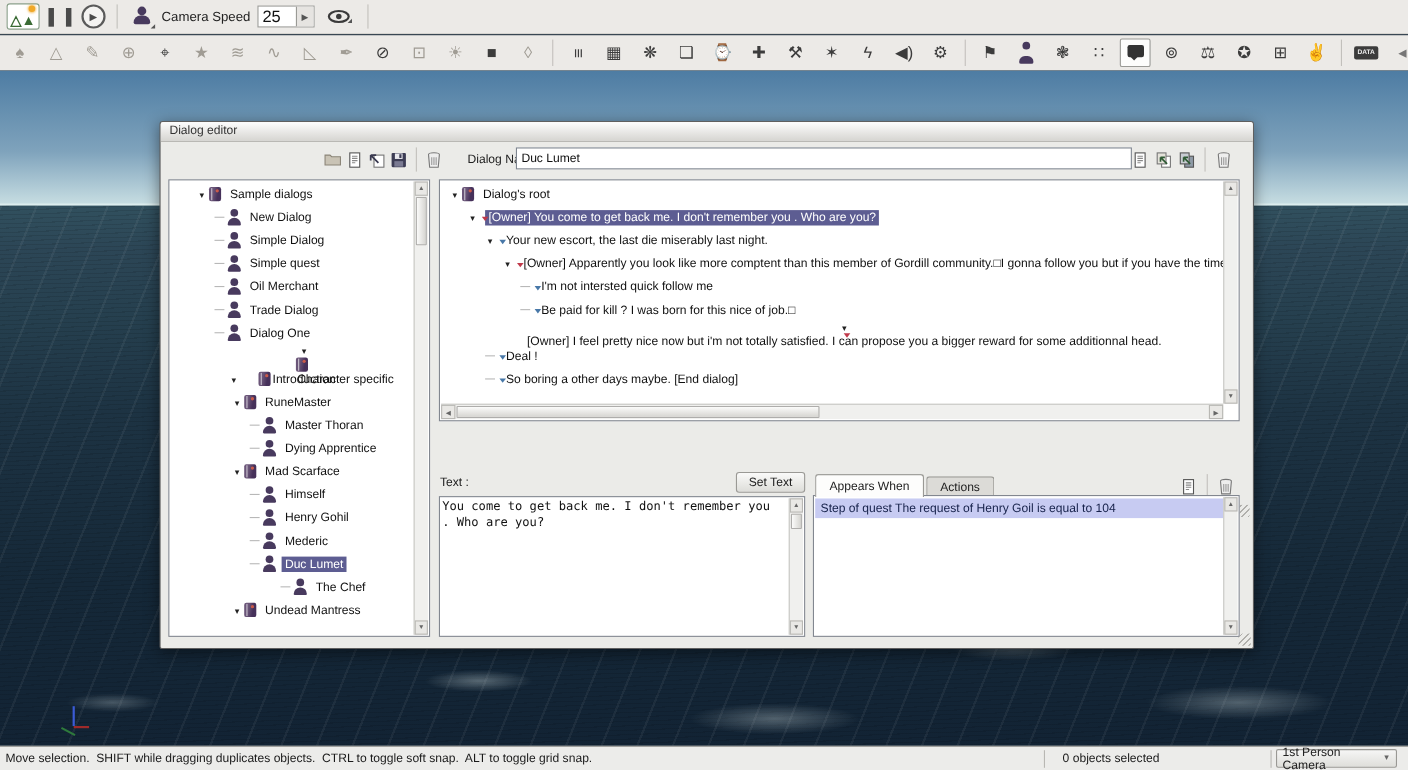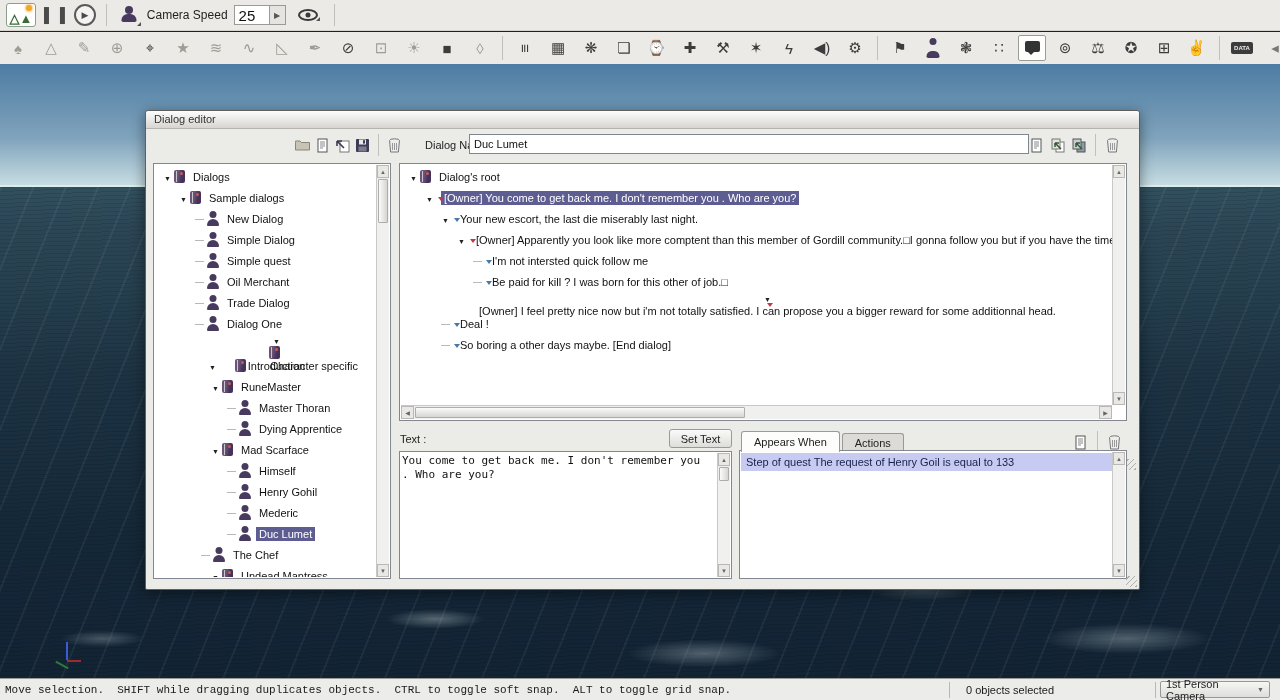--- a/index.html
+++ b/index.html
@@ -77,21 +77,21 @@
   .wtb { position:absolute; left:0; top:19px; right:0; height:30px; display:flex; align-items:center; }
   .wtb .grp-left { display:flex; align-items:center; gap:3px; margin-left:148px; }
   .wtb .grp-right { position:absolute; right:18px; display:flex; align-items:center; gap:4px; }
   .icon16 { width:17px; height:17px; flex:none; }
   .dlg-lbl { font-size:11px; color:#222; margin:0 6px 0 22px; }
   .dlg-input { position:absolute; left:323px; top:4px; width:560px; height:20px; border:1px solid #7f8690; background:#fff;
                font-size:11px; font-family:"Liberation Sans",sans-serif; padding:0 4px; color:#111; }
 
   .panel { position:absolute; background:#fff; border:1px solid #828790; overflow:hidden; }
   .p-left  { left:7px;  top:52px;  width:238px; height:416px; }
-  .p-tree  { left:253px; top:52px; width:728px; height:258px; }
+  .p-tree  { left:253px; top:52px; width:728px; height:220px; }
   .p-text  { left:253px; top:340px; width:333px; height:128px; }
   .p-cond  { left:593px; top:339px; width:388px; height:129px; }
 
   .trow { display:flex; align-items:center; height:21px; white-space:nowrap; font-size:11px; color:#111; }
   .trow .arrow { width:13px; flex:none; text-align:center; }
   .trow.has-arrow .arrow::before { content:"▼"; font-size:7px; color:#222; }
   .trow.leaf .arrow::before { content:""; display:inline-block; width:9px; height:1px; background:#b8b8b8; vertical-align:middle;}
   .trow .ticon { flex:none; margin-right:5px; }
   .trow .tlabel { padding:1px 3px; }
   .trow.selected .tlabel { background:var(--accent_selection,#5d5d92); color:#fff; }
@@ -137,21 +137,21 @@
   .tab { font-size:11px; color:#222; padding:3px 12px; border:1px solid #9a9995; border-bottom:none;
          border-radius:3px 3px 0 0; background:#dcdbd7; margin-right:2px; }
   .tab.active { background:#fdfdfc; position:relative; z-index:2; padding:4px 12px; }
   .cond-row { height:18px; display:flex; align-items:center; font-size:11px; color:#16214a; padding:0 5px; white-space:nowrap; overflow:hidden;}
   .cond-row.selected { background:var(--row_highlight,#c7cbf2); }
   .tab-icons { position:absolute; right:16px; top:320px; display:flex; align-items:center; gap:4px; }
 
   
   .statusbar { position:absolute; left:0; bottom:0; right:0; height:22px; background:#ececea; border-top:1px solid #9a9a96;
                display:flex; align-items:center; font-size:11px; color:#1a1a1a; z-index:30;}
-  .statusbar .hint { padding-left:5px; white-space:pre; flex:1;font-family:Liberation Mono, monospace; }
+  .statusbar .hint { padding-left:5px; white-space:pre; flex:1; }
   .statusbar .sdiv { width:1px; height:16px; background:#b8b7b3; }
   .statusbar .sel { width:205px; padding-left:16px; }
   .cam-select { width:110px; height:17px; margin:0 10px 0 4px; background:linear-gradient(#f6f6f5,#dededa);
                 border:1px solid #999894; border-radius:2px; display:flex; align-items:center; font-size:11px; padding:0 5px; color:#222;gap:32px;}
   .cam-select .caret { margin-left:auto; font-size:7px; color:#666; }
 </style>
 </head>
 <body>
 
 <div class="tb1">
@@ -366,147 +366,140 @@
           <ellipse cx="8.5" cy="3.6" rx="5" ry="1.8" fill="#eee" stroke="#777"></ellipse>
           <path d="M3.6 4 L4.6 15 L12.4 15 L13.4 4" fill="#eee" stroke="#777"></path>
           <path d="M6.5 6v7M8.5 6v7M10.5 6v7" stroke="#999" fill="none"></path>
         </svg>
     </div>
   </div>
 
   <div class="panel p-left">
     <div class="tree-inner">
 
-    <div class="trow icon-book has-arrow" style="padding-left: 6px;">
+        <div class="trow icon-book has-arrow" style="padding-left: 22px;">
           <span class="arrow"></span>
           <span class="ticon">
             <span class="b-icon only-book"></span>
           </span>
-          <span class="tlabel">Dialogs</span>
-        </div>
-        <div class="trow icon-book has-arrow" style="padding-left: 22px;">
+          <span class="tlabel">Sample dialogs</span>
+        </div>
+        <div class="trow icon-person leaf" style="padding-left: 38px;">
+          <span class="arrow"></span>
+          <span class="ticon">
+            <span class="p-icon only-person"></span>
+          </span>
+          <span class="tlabel">New Dialog</span>
+        </div>
+        <div class="trow icon-person leaf" style="padding-left: 38px;">
+          <span class="arrow"></span>
+          <span class="ticon">
+            <span class="p-icon only-person"></span>
+          </span>
+          <span class="tlabel">Simple Dialog</span>
+        </div>
+        <div class="trow icon-person leaf" style="padding-left: 38px;">
+          <span class="arrow"></span>
+          <span class="ticon">
+            <span class="p-icon only-person"></span>
+          </span>
+          <span class="tlabel">Simple quest</span>
+        </div>
+        <div class="trow icon-person leaf" style="padding-left: 38px;">
+          <span class="arrow"></span>
+          <span class="ticon">
+            <span class="p-icon only-person"></span>
+          </span>
+          <span class="tlabel">Oil Merchant</span>
+        </div>
+        <div class="trow icon-person leaf" style="padding-left: 38px;">
+          <span class="arrow"></span>
+          <span class="ticon">
+            <span class="p-icon only-person"></span>
+          </span>
+          <span class="tlabel">Trade Dialog</span>
+        </div>
+        <div class="trow icon-person leaf" style="padding-left: 38px;">
+          <span class="arrow"></span>
+          <span class="ticon">
+            <span class="p-icon only-person"></span>
+          </span>
+          <span class="tlabel">Dialog One</span>
+        </div>
+        <div class="trow icon-book has-arrow" style="padding-left: 22px; flex-direction: column;">
           <span class="arrow"></span>
           <span class="ticon">
             <span class="b-icon only-book"></span>
           </span>
-          <span class="tlabel">Sample dialogs</span>
-        </div>
-        <div class="trow icon-person leaf" style="padding-left: 38px;">
-          <span class="arrow"></span>
-          <span class="ticon">
-            <span class="p-icon only-person"></span>
-          </span>
-          <span class="tlabel">New Dialog</span>
-        </div>
-        <div class="trow icon-person leaf" style="padding-left: 38px;">
-          <span class="arrow"></span>
-          <span class="ticon">
-            <span class="p-icon only-person"></span>
-          </span>
-          <span class="tlabel">Simple Dialog</span>
-        </div>
-        <div class="trow icon-person leaf" style="padding-left: 38px;">
-          <span class="arrow"></span>
-          <span class="ticon">
-            <span class="p-icon only-person"></span>
-          </span>
-          <span class="tlabel">Simple quest</span>
-        </div>
-        <div class="trow icon-person leaf" style="padding-left: 38px;">
-          <span class="arrow"></span>
-          <span class="ticon">
-            <span class="p-icon only-person"></span>
-          </span>
-          <span class="tlabel">Oil Merchant</span>
-        </div>
-        <div class="trow icon-person leaf" style="padding-left: 38px;">
-          <span class="arrow"></span>
-          <span class="ticon">
-            <span class="p-icon only-person"></span>
-          </span>
-          <span class="tlabel">Trade Dialog</span>
-        </div>
-        <div class="trow icon-person leaf" style="padding-left: 38px;">
-          <span class="arrow"></span>
-          <span class="ticon">
-            <span class="p-icon only-person"></span>
-          </span>
-          <span class="tlabel">Dialog One</span>
-        </div>
-        <div class="trow icon-book has-arrow" style="padding-left: 22px; flex-direction: column;">
+          <span class="tlabel">Introduction</span>
+        </div>
+        <div class="trow icon-book has-arrow" style="padding-left: 51px; gap: 16px;">
           <span class="arrow"></span>
           <span class="ticon">
             <span class="b-icon only-book"></span>
           </span>
-          <span class="tlabel">Introduction</span>
-        </div>
-        <div class="trow icon-book has-arrow" style="padding-left: 51px; gap: 16px;">
+          <span class="tlabel">Character specific</span>
+        </div>
+        <div class="trow icon-book has-arrow" style="padding-left: 54px;">
           <span class="arrow"></span>
           <span class="ticon">
             <span class="b-icon only-book"></span>
           </span>
-          <span class="tlabel">Character specific</span>
+          <span class="tlabel">RuneMaster</span>
+        </div>
+        <div class="trow icon-person leaf" style="padding-left: 70px;">
+          <span class="arrow"></span>
+          <span class="ticon">
+            <span class="p-icon only-person"></span>
+          </span>
+          <span class="tlabel">Master Thoran</span>
+        </div>
+        <div class="trow icon-person leaf" style="padding-left: 70px;">
+          <span class="arrow"></span>
+          <span class="ticon">
+            <span class="p-icon only-person"></span>
+          </span>
+          <span class="tlabel">Dying Apprentice</span>
         </div>
         <div class="trow icon-book has-arrow" style="padding-left: 54px;">
           <span class="arrow"></span>
           <span class="ticon">
             <span class="b-icon only-book"></span>
           </span>
-          <span class="tlabel">RuneMaster</span>
+          <span class="tlabel">Mad Scarface</span>
         </div>
         <div class="trow icon-person leaf" style="padding-left: 70px;">
           <span class="arrow"></span>
           <span class="ticon">
             <span class="p-icon only-person"></span>
           </span>
-          <span class="tlabel">Master Thoran</span>
+          <span class="tlabel">Himself</span>
         </div>
         <div class="trow icon-person leaf" style="padding-left: 70px;">
           <span class="arrow"></span>
           <span class="ticon">
             <span class="p-icon only-person"></span>
           </span>
-          <span class="tlabel">Dying Apprentice</span>
-        </div>
-        <div class="trow icon-book has-arrow" style="padding-left: 54px;">
-          <span class="arrow"></span>
-          <span class="ticon">
-            <span class="b-icon only-book"></span>
-          </span>
-          <span class="tlabel">Mad Scarface</span>
+          <span class="tlabel">Henry Gohil</span>
         </div>
         <div class="trow icon-person leaf" style="padding-left: 70px;">
           <span class="arrow"></span>
           <span class="ticon">
             <span class="p-icon only-person"></span>
           </span>
-          <span class="tlabel">Himself</span>
-        </div>
-        <div class="trow icon-person leaf" style="padding-left: 70px;">
-          <span class="arrow"></span>
-          <span class="ticon">
-            <span class="p-icon only-person"></span>
-          </span>
-          <span class="tlabel">Henry Gohil</span>
-        </div>
-        <div class="trow icon-person leaf" style="padding-left: 70px;">
-          <span class="arrow"></span>
-          <span class="ticon">
-            <span class="p-icon only-person"></span>
-          </span>
           <span class="tlabel">Mederic</span>
         </div>
         <div class="trow selected icon-person leaf" style="padding-left: 70px;">
           <span class="arrow"></span>
           <span class="ticon">
             <span class="p-icon only-person"></span>
           </span>
           <span class="tlabel">Duc Lumet</span>
         </div>
-        <div class="trow icon-person leaf" style="padding-left: 44px; align-items: center;">
+        <div class="trow icon-person leaf" style="padding-left: 98px; align-items: center;">
           <span class="arrow"></span>
           <span class="ticon">
             <span class="p-icon only-person"></span>
           </span>
           <span class="tlabel">The Chef</span>
         </div>
         <div class="trow icon-book has-arrow" style="padding-left: 54px;">
           <span class="arrow"></span>
           <span class="ticon">
             <span class="b-icon only-book"></span>
@@ -547,21 +540,21 @@
           <span class="tlabel">[Owner] Apparently you look like more comptent than this member of Gordill community.□I gonna follow you but if you have the time</span>
         </div>
         <div class="trow icon-bubble-blue leaf" style="padding-left: 70px;">
           <span class="arrow"></span>
           <span class="ticon"><span class="bub only-bub"></span></span>
           <span class="tlabel">I'm not intersted quick follow me</span>
         </div>
         <div class="trow icon-bubble-blue leaf" style="padding-left: 70px;">
           <span class="arrow"></span>
           <span class="ticon"><span class="bub only-bub"></span></span>
-          <span class="tlabel">Be paid for kill ? I was born for this other of job.□</span>
+          <span class="tlabel">Be paid for kill ? I was born for this nice of job.□</span>
         </div>
         <div class="trow icon-bubble-red has-arrow" style="padding-left: 22px; flex-direction: column;">
           <span class="arrow"></span>
           <span class="ticon"><span class="bub only-bub"></span></span>
           <span class="tlabel">[Owner] I feel pretty nice now but i'm not totally satisfied. I can propose you a bigger reward for some additionnal head.</span>
         </div>
         <div class="trow icon-bubble-blue leaf" style="padding-left: 38px;">
           <span class="arrow"></span>
           <span class="ticon"><span class="bub only-bub"></span></span>
           <span class="tlabel">Deal !</span>
@@ -612,21 +605,21 @@
     <svg class="icon16" viewBox="0 0 17 17">
         <ellipse cx="8.5" cy="3.6" rx="5" ry="1.8" fill="#eee" stroke="#777"></ellipse>
         <path d="M3.6 4 L4.6 15 L12.4 15 L13.4 4" fill="#eee" stroke="#777"></path>
         <path d="M6.5 6v7M8.5 6v7M10.5 6v7" stroke="#999" fill="none"></path>
       </svg>
   </div>
   <div class="panel p-cond">
     <div class="tree-inner">
 
     <div class="cond-row selected">
-          <span>Step of quest The request of Henry Goil is equal to 133</span>
+          <span>Step of quest The request of Henry Goil is equal to 104</span>
         </div>
       </div>
     <div class="sb-v">
       <span class="sb-btn top">▲</span>
       <span class="sb-btn bot">▼</span>
     </div>
   </div>
 
   <span class="grip" style="right:2px; bottom:2px; position:absolute;"></span>
 </div>

